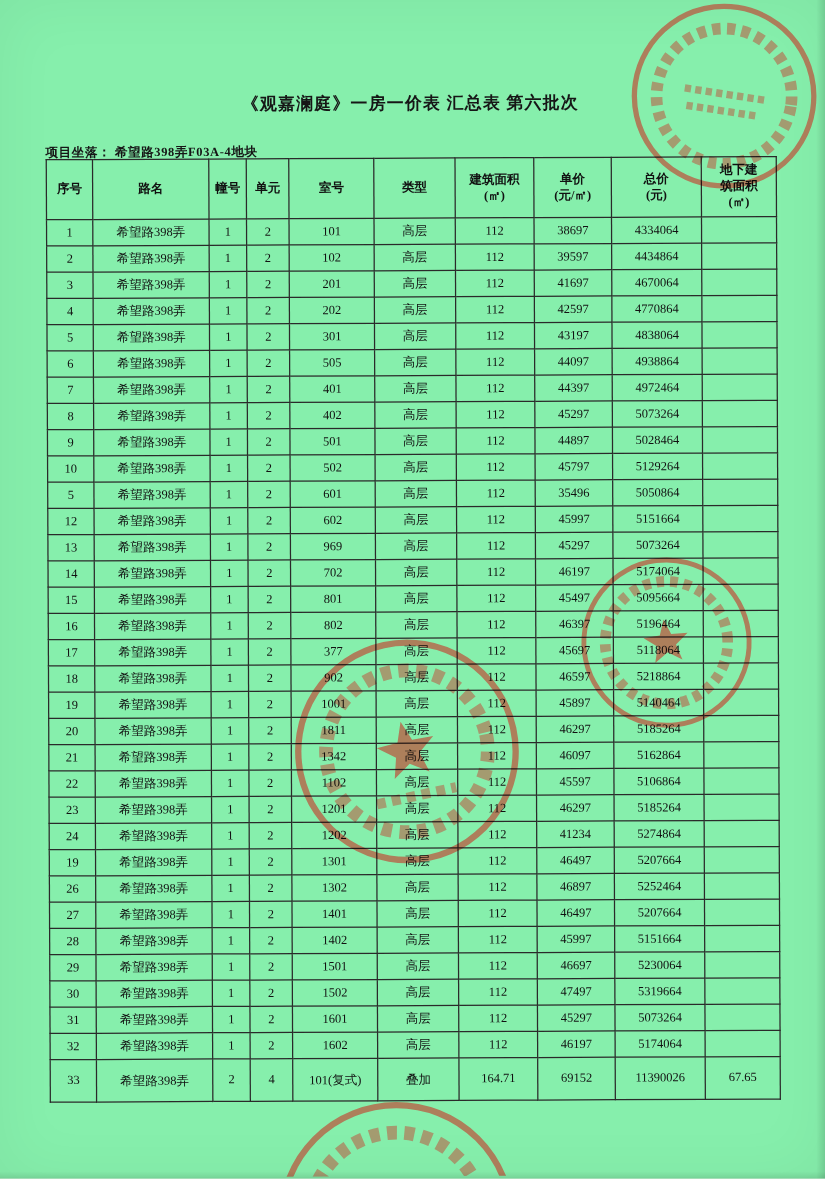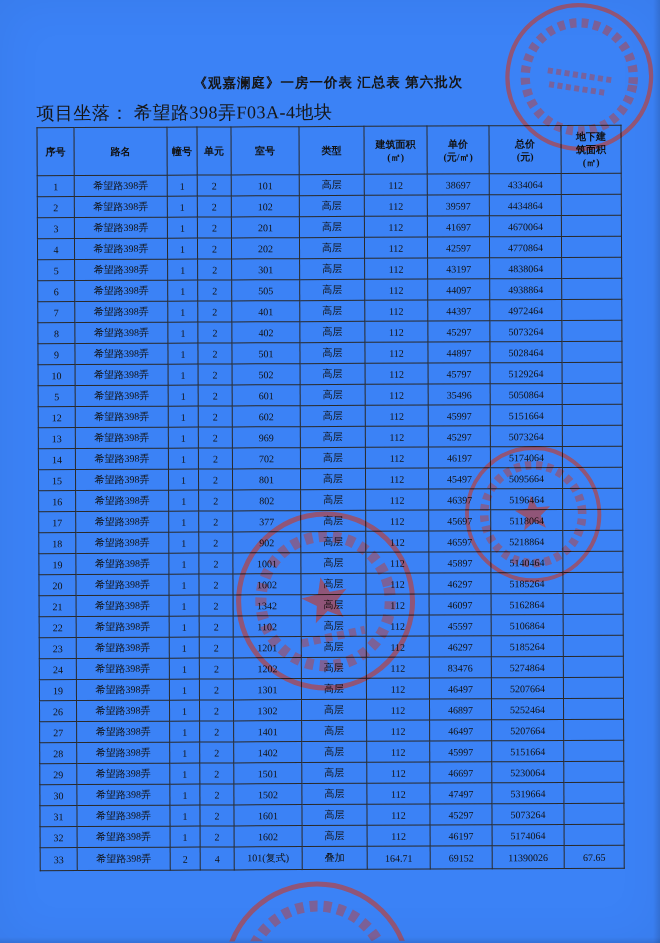--- a/index.html
+++ b/index.html
@@ -1,55 +1,55 @@
 <!DOCTYPE html>
 <html style="--seal: #c53929;"><head>
 <meta charset="utf-8">
 <style>
   * { margin:0; padding:0; box-sizing:border-box; }
   html,body { width:660px; height:943px; background:#e9e7e3; }
   .sheet {
     position:relative; width:660px; height:943px; overflow:hidden;
-    background:#3b82f6; color:#161616;
+    background:#86efac; color:#161616;
     font-family:"Liberation Serif","DejaVu Serif",serif;
     box-shadow: inset 0 0 50px rgba(0,0,0,0.05);
   }
   .sheet::after{
     content:""; position:absolute; right:0; top:0; bottom:0; width:7px;
     background:linear-gradient(to left, rgba(0,0,0,0.12), rgba(0,0,0,0));
     pointer-events:none;
   }
   .sheet::before{
     content:""; position:absolute; left:0; right:0; bottom:0; height:6px;
     background:linear-gradient(to top, rgba(0,0,0,0.10), rgba(0,0,0,0));
     pointer-events:none; z-index:5;
   }
   .inner { position:absolute; inset:0; transform:rotate(-0.25deg); }
   .doc-title {
     position:absolute; top:74px; left:0; right:0; text-align:center;
     font-size:13.5px; font-weight:bold; letter-spacing:1px;
   }
   .doc-subtitle {
-    position:absolute; top:100px; left:38px;
-    font-size:18px; font-weight:normal; letter-spacing:0.5px;
+    position:absolute; top:114px; left:38px;
+    font-size:10px; font-weight:bold; letter-spacing:0.5px;
   }
   table.price {
     position:absolute; top:126px; left:38px; width:584px;
     border-collapse:collapse; table-layout:fixed;
     background:transparent;
   }
   .price th, .price td {
     border:1px solid #2a2a2a; text-align:center; vertical-align:middle;
     padding:0 1px; overflow:hidden; font-size:10px; color:#111;
   }
   .price th {
     height:48px; font-weight:bold; white-space:pre-line; line-height:1.3;
   }
   .price td { height:21px; font-weight:normal; }
-  .price tbody tr:last-child td { height:23px; }
+  .price tbody tr:last-child td { height:34px; }
   col.c0{width:37px} col.c1{width:93px} col.c2{width:30px} col.c3{width:34px}
   col.c4{width:68px} col.c5{width:65px} col.c6{width:63px} col.c7{width:62px}
   col.c8{width:72px} col.c9{width:60px}
 
   .stamp {
     position:absolute; mix-blend-mode:multiply; opacity:0.62;
     pointer-events:none; z-index:4;
   }
   .stamp .ink { stroke:var(--seal,#c53929); }
   .stamp .inkfill { fill:var(--seal,#c53929); }
@@ -326,21 +326,21 @@
             <td>112</td>
             <td>45897</td>
             <td>5140464</td>
             <td></td>
           </tr>
           <tr>
             <td>20</td>
             <td>希望路398弄</td>
             <td>1</td>
             <td>2</td>
-            <td>1002</td>
+            <td>1811</td>
             <td>高层</td>
             <td>112</td>
             <td>46297</td>
             <td>5185264</td>
             <td></td>
           </tr>
           <tr>
             <td>21</td>
             <td>希望路398弄</td>
             <td>1</td>
@@ -377,21 +377,21 @@
             <td></td>
           </tr>
           <tr>
             <td>24</td>
             <td>希望路398弄</td>
             <td>1</td>
             <td>2</td>
             <td>1202</td>
             <td>高层</td>
             <td>112</td>
-            <td>83476</td>
+            <td>41234</td>
             <td>5274864</td>
             <td></td>
           </tr>
           <tr>
             <td>19</td>
             <td>希望路398弄</td>
             <td>1</td>
             <td>2</td>
             <td>1301</td>
             <td>高层</td>

